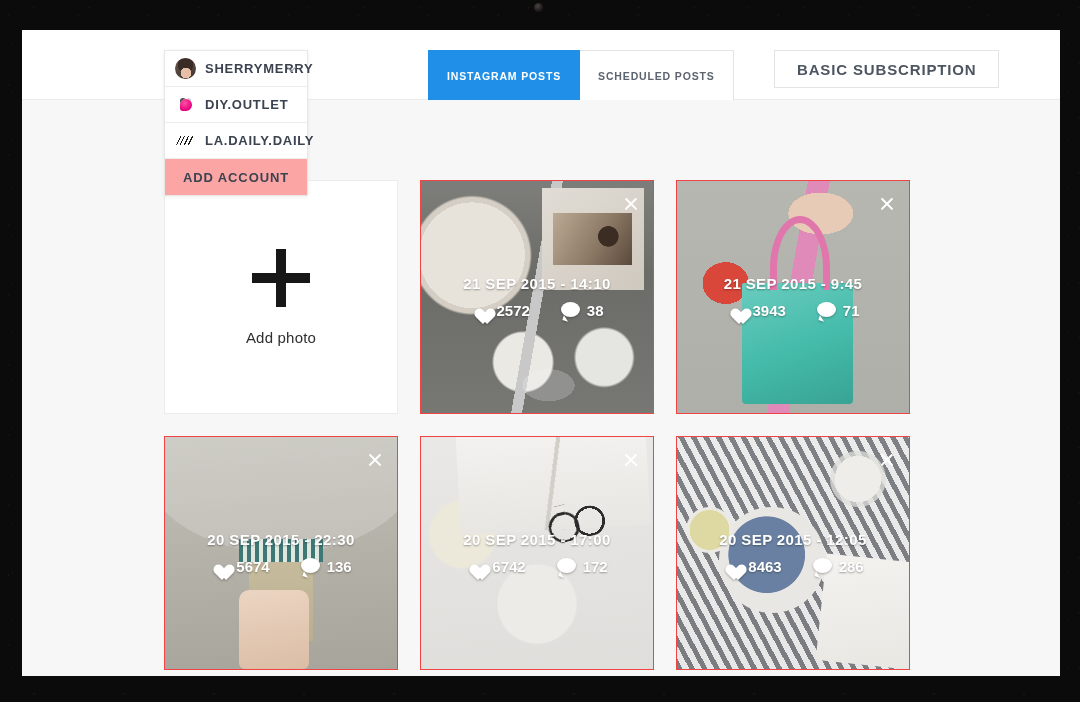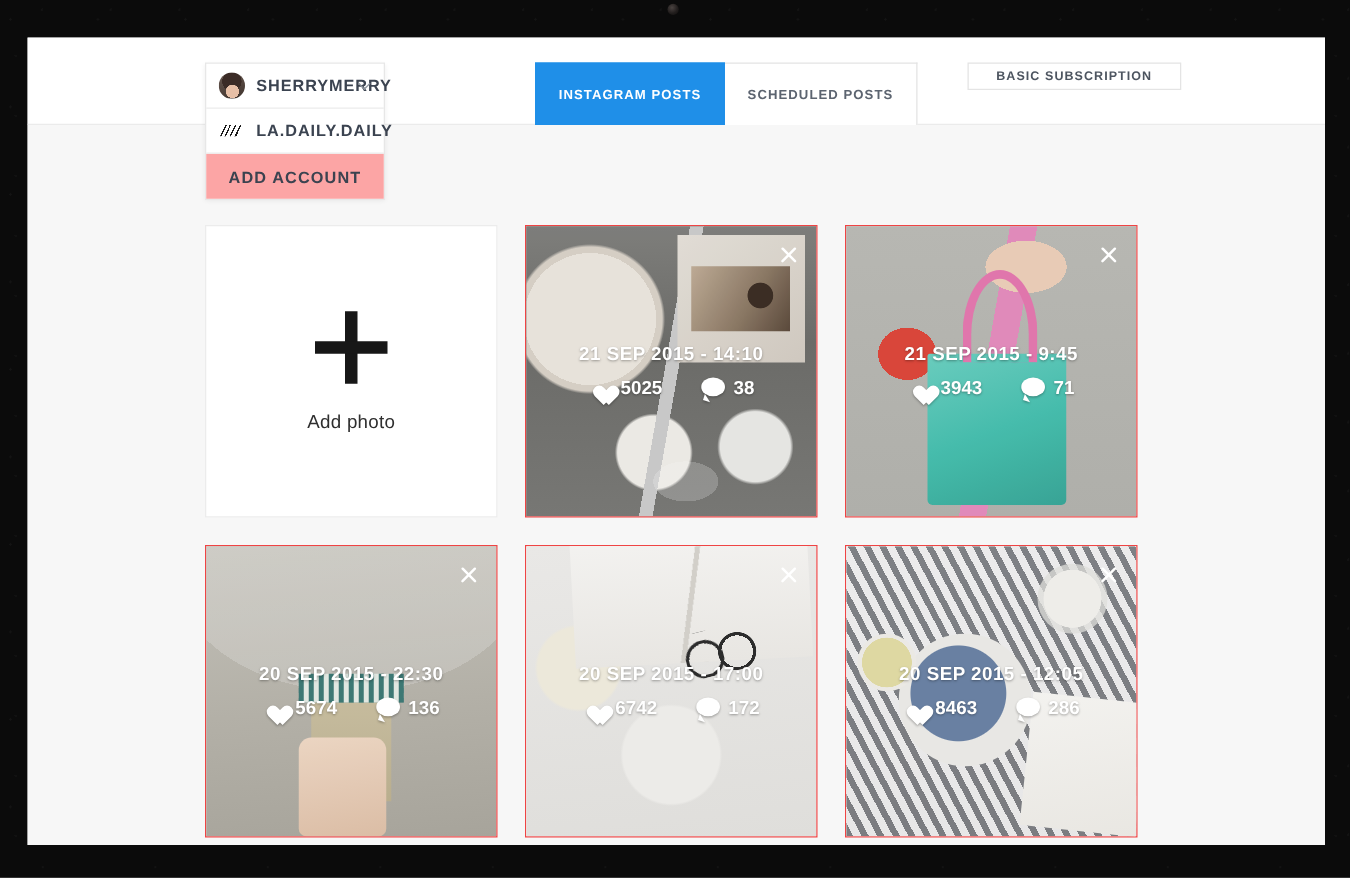--- a/index.html
+++ b/index.html
@@ -68,24 +68,24 @@
   }
   .tab + .tab { border-left: none; }
   .tab.active {
     background: #1f8fe8;
     border-color: #1f8fe8;
     color: #ffffff;
   }
   #subscription-button {
     position: absolute;
     left: 752px; top: 20px;
-    height: 22px;
+    height: 38px;
     display: flex; align-items: center; justify-content: center;
     padding: 0 22px;
-    font-size: 10px;
+    font-size: 15px;
     letter-spacing: .85px;
     font-weight: 700;
     color: #4d5560;
     background: #ffffff;
     border: 1px solid #e4e4e4;
     cursor: pointer;
     white-space: nowrap;
   }
 
   
@@ -496,21 +496,21 @@
           <div class="photo-bg ph-breakfast">
             <div class="inner-photo"></div>
           </div>
           <div class="photo-tint"></div>
           <div class="close-icon"></div>
           <div class="photo-meta">
             <div class="photo-date">21 SEP 2015 - 14:10</div>
             <div class="photo-stats">
               <span class="stat">
                 <span class="heart-icon"></span>
-                <span>5025</span>
+                <span>2572</span>
               </span>
               <span class="stat">
                 <span class="comment-icon"></span>
                 <span>38</span>
               </span>
             </div>
           </div>
         </div>
 
         <div class="photo-card">
@@ -601,20 +601,24 @@
         </div>
 
       </div>
     </div>
 
     <div id="account-dropdown">
       <div class="acct-row">
         <div class="acct-avatar avatar-sherry"></div>
         <div class="acct-label">SHERRYMERRY</div>
         <div id="chevron-down"></div>
+      </div>
+      <div class="acct-row">
+        <div class="acct-avatar avatar-diy"></div>
+        <div class="acct-label">DIY.OUTLET</div>
       </div>
       <div class="acct-row">
         <div class="acct-avatar avatar-la"></div>
         <div class="acct-label">LA.DAILY.DAILY</div>
       </div>
       <div id="add-account-row">
         <div class="acct-label">ADD ACCOUNT</div>
       </div>
     </div>
 

